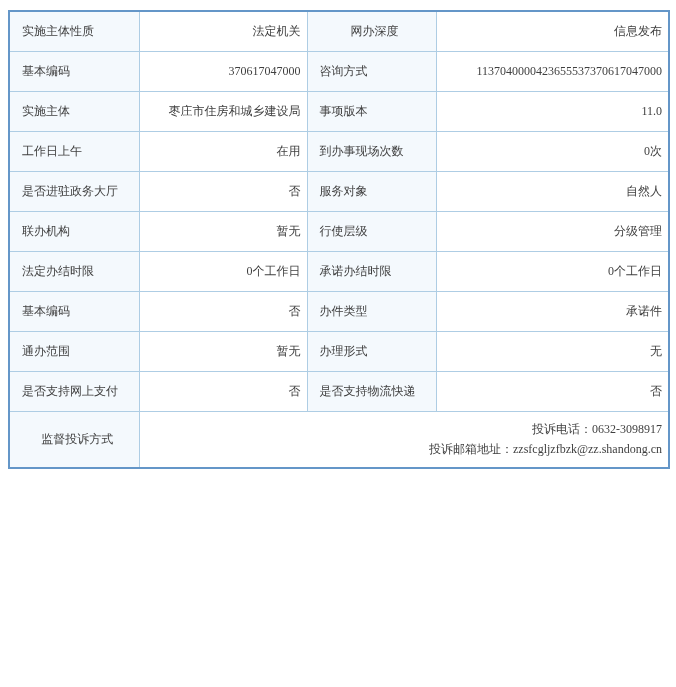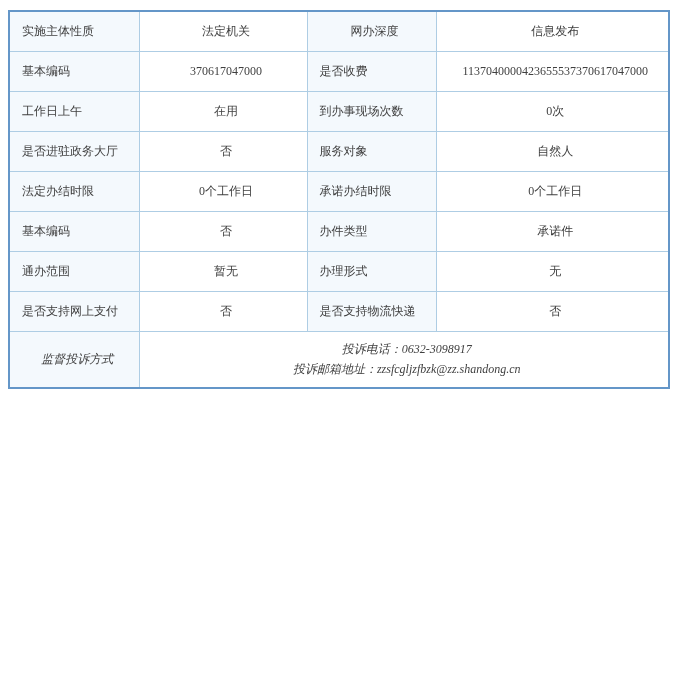--- a/index.html
+++ b/index.html
@@ -26,32 +26,32 @@
   }
   table.info-table td {
     border: 1px solid #aecde4;
     padding: 4px 6px 4px 12px;
     vertical-align: middle;
     line-height: 1.55;
     overflow: hidden;
     white-space: nowrap;
   }
   tr.row { height: 40px; }
-  tr.row-tall { height: 57px; font-style: italic; }
+  tr.row-tall { height: 57px; }
   td.lbl {
     background: #f4f9fd;
     text-align: left;
   }
   td.center {
     text-align: center;
     padding-left: 6px;
   }
   td.val {
     background: #ffffff;
-    text-align: center;
+    text-align: right;
   }
   td.val .line {
     line-height: 1.7;
   }
 </style>
 </head>
 <body>
 
 <div class="page">
   <table class="info-table">
@@ -64,34 +64,46 @@
     <tbody>
       <tr class="row">
         <td class="lbl">实施主体性质</td>
         <td class="val">法定机关</td>
         <td class="lbl center">网办深度</td>
         <td class="val">信息发布</td>
       </tr>
       <tr class="row">
         <td class="lbl">基本编码</td>
         <td class="val">370617047000</td>
-        <td class="lbl">是否收费</td>
+        <td class="lbl">咨询方式</td>
         <td class="val">1137040000423655537370617047000</td>
+      </tr>
+      <tr class="row">
+        <td class="lbl">实施主体</td>
+        <td class="val">枣庄市住房和城乡建设局</td>
+        <td class="lbl">事项版本</td>
+        <td class="val">11.0</td>
       </tr>
       <tr class="row">
         <td class="lbl">工作日上午</td>
         <td class="val">在用</td>
         <td class="lbl">到办事现场次数</td>
         <td class="val">0次</td>
       </tr>
       <tr class="row">
         <td class="lbl">是否进驻政务大厅</td>
         <td class="val">否</td>
         <td class="lbl">服务对象</td>
         <td class="val">自然人</td>
+      </tr>
+      <tr class="row">
+        <td class="lbl">联办机构</td>
+        <td class="val">暂无</td>
+        <td class="lbl">行使层级</td>
+        <td class="val">分级管理</td>
       </tr>
       <tr class="row">
         <td class="lbl">法定办结时限</td>
         <td class="val">0个工作日</td>
         <td class="lbl">承诺办结时限</td>
         <td class="val">0个工作日</td>
       </tr>
       <tr class="row">
         <td class="lbl">基本编码</td>
         <td class="val">否</td>

